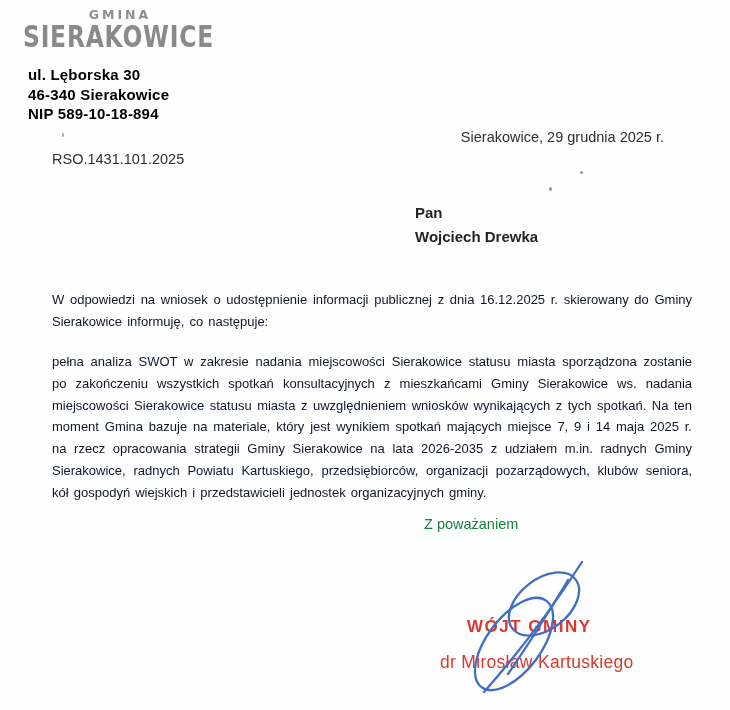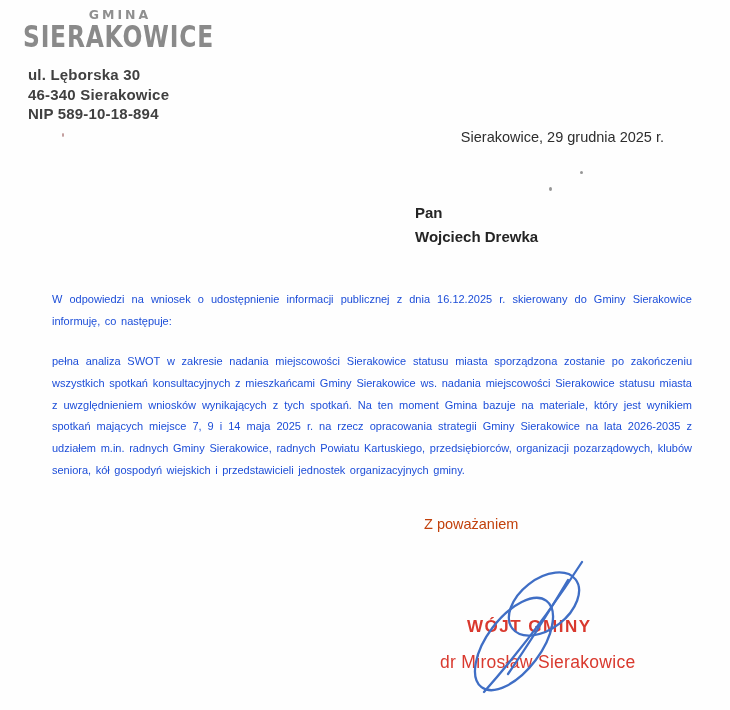--- a/index.html
+++ b/index.html
@@ -28,52 +28,52 @@
     font-family: "DejaVu Sans", sans-serif;
     font-size: 30px; font-weight: 800; letter-spacing: 1px;
     color: #8a8a8a;
     transform: scaleX(0.78);
     transform-origin: left top;
     white-space: nowrap;
   }
   .address-block {
     position: absolute; top: 65px; left: 28px;
     font-size: 15px; font-weight: 700; line-height: 19.5px;
-    color: #404040;
+    color: #000000;
     letter-spacing: 0.2px;
   }
   
   .dateline {
     position: absolute; top: 129px; right: 66px;
     font-size: 14.5px; color: #2e2e2e;
   }
   .reference {
     position: absolute; top: 151px; left: 52px;
     font-size: 14.5px; color: #2e2e2e;
   }
   
   .addressee {
     position: absolute; top: 201px; left: 415px;
     font-size: 15px; font-weight: 700; line-height: 23.5px;
     color: #242424;
   }
   
   .para {
     position: absolute; left: 52px; width: 640px;
-    font-size: 11px; line-height: 21.8px;
+    font-size: 13px; line-height: 21.8px;
     text-align: justify;
     word-spacing: 1.5px;
-    color: #1d4ed8;
+    color: #0f172a;
   }
   .para-1 { top: 289px; }
   .para-2 { top: 351px; }
   
   .closing {
     position: absolute; top: 516px; left: 424px;
-    font-size: 14.5px; color: #c2410c; text-align: right;
+    font-size: 14.5px; color: #15803d; text-align: right;
   }
   
   .stamp-title {
     position: absolute; top: 617px; left: 467px;
     font-size: 17px; font-weight: 700; letter-spacing: 1.5px;
     z-index: 1; white-space: nowrap;
   }
   .stamp-name {
     position: absolute; top: 652px; left: 440px;
     font-size: 17.5px; font-weight: 500; letter-spacing: 0.3px;
@@ -99,33 +99,34 @@
   <div class="logo-top">GMINA</div>
   <div class="logo-main">SIERAKOWICE</div>
 
   <div class="address-block">
     <div>ul. Lęborska 30</div>
     <div>46-340 Sierakowice</div>
     <div>NIP 589-10-18-894</div>
   </div>
 
   <div class="dateline">Sierakowice, 29 grudnia 2025 r.</div>
+  <div class="reference">RSO.1431.101.2025</div>
 
   <div class="addressee">
     <div>Pan</div>
     <div>Wojciech Drewka</div>
   </div>
 
   <div class="para para-1">W odpowiedzi na wniosek o udostępnienie informacji publicznej z dnia 16.12.2025 r. skierowany do Gminy Sierakowice informuję, co następuje:</div>
   <div class="para para-2">pełna analiza SWOT w zakresie nadania miejscowości Sierakowice statusu miasta sporządzona zostanie po zakończeniu wszystkich spotkań konsultacyjnych z mieszkańcami Gminy Sierakowice ws. nadania miejscowości Sierakowice statusu miasta z uwzględnieniem wniosków wynikających z tych spotkań. Na ten moment Gmina bazuje na materiale, który jest wynikiem spotkań mających miejsce 7, 9 i 14 maja 2025 r. na rzecz opracowania strategii Gminy Sierakowice na lata 2026-2035 z udziałem m.in. radnych Gminy Sierakowice, radnych Powiatu Kartuskiego, przedsiębiorców, organizacji pozarządowych, klubów seniora, kół gospodyń wiejskich i przedstawicieli jednostek organizacyjnych gminy.</div>
 
   <div class="closing">Z poważaniem</div>
 
   <div class="stamp-title" style="color: rgb(217, 57, 46);">WÓJT GMINY</div>
-  <div class="stamp-name" style="color: rgb(217, 57, 46);">dr Mirosław Sierakowice</div>
+  <div class="stamp-name" style="color: rgb(217, 57, 46);">dr Mirosław Kartuskiego</div>
 
   <svg class="signature-svg" viewBox="0 0 175 155" fill="none" xmlns="http://www.w3.org/2000/svg">
     <g id="ink" stroke-width="2.3" stroke-linecap="round" fill="none" stroke="#3f6ec5">
 
       <ellipse cx="86" cy="52" rx="40" ry="25" transform="rotate(-38 86 52)"></ellipse>
 
       <ellipse cx="56" cy="92" rx="54" ry="27" transform="rotate(-53 56 92)"></ellipse>
 
       <path d="M 124,10 C 106,38 72,88 26,140"></path>
 

